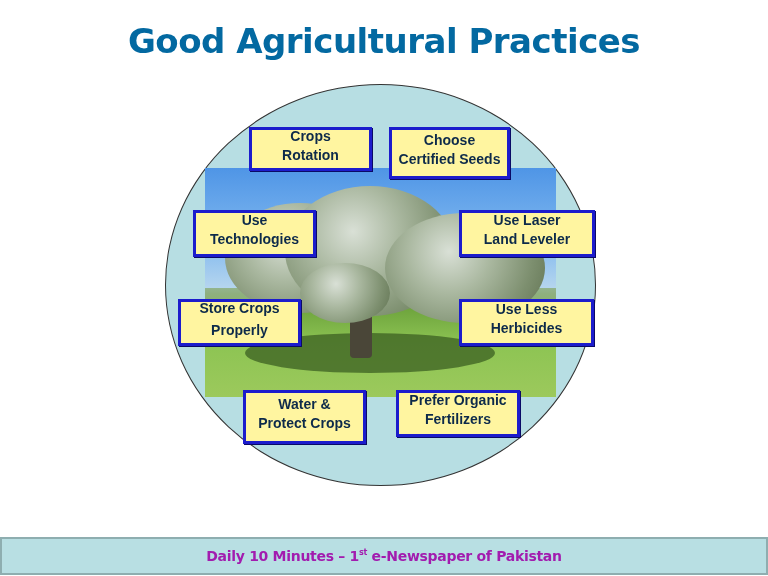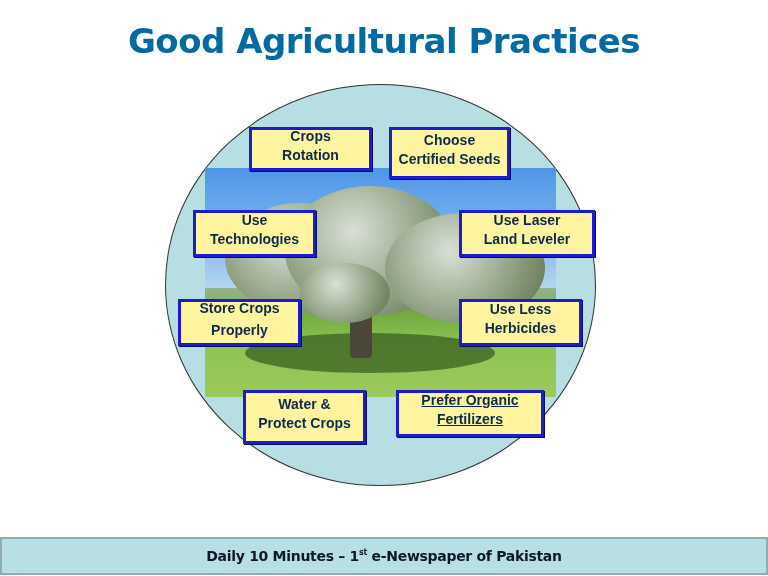--- a/index.html
+++ b/index.html
@@ -106,21 +106,21 @@
       background: #b8dfe3;
       border: 2px solid #8eaeb0;
       display: flex;
       align-items: center;
       justify-content: center;
     }
     .footer-text {
       font-family: "DejaVu Sans", sans-serif;
       font-weight: bold;
       font-size: 14px;
-      color: #0f172a;
+      color: #a21caf;
       letter-spacing: -0.3px;
     }
     .footer-text sup {
       font-size: 8px;
       vertical-align: 6px;
     }
   </style>
 </head>
 <body>
 
@@ -142,22 +142,22 @@
 <div class="box" style="left:249px;top:127px;width:123px;height:44px;">Crops
 Rotation</div>
 <div class="box" style="left:389px;top:127px;width:121px;height:52px;">Choose
 Certified Seeds</div>
 <div class="box" style="left:193px;top:210px;width:123px;height:47px;">Use
 Technologies</div>
 <div class="box" style="left:459px;top:210px;width:136px;height:47px;">Use Laser
 Land Leveler</div>
 <div class="box" style="left:178px;top:299px;width:123px;height:47px;line-height:22px;">Store Crops
 Properly</div>
-<div class="box" style="left:459px;top:299px;width:123px;height:47px;">Use Less
+<div class="box" style="left:459px;top:299px;width:135px;height:47px;">Use Less
 Herbicides</div>
 <div class="box" style="left:243px;top:390px;width:123px;height:54px;">Water &amp;
 Protect Crops</div>
-<div class="box" style="left:396px;top:390px;width:148px;height:47px;text-decoration:underline;">Prefer Organic
+<div class="box" style="left:396px;top:390px;width:124px;height:47px;">Prefer Organic
 Fertilizers</div>
 
 <div class="footer">
   <div class="footer-text"><span>Daily 10 Minutes – 1</span><sup>st</sup><span> e-Newspaper of Pakistan</span></div>
 </div>
 
 </body></html>

